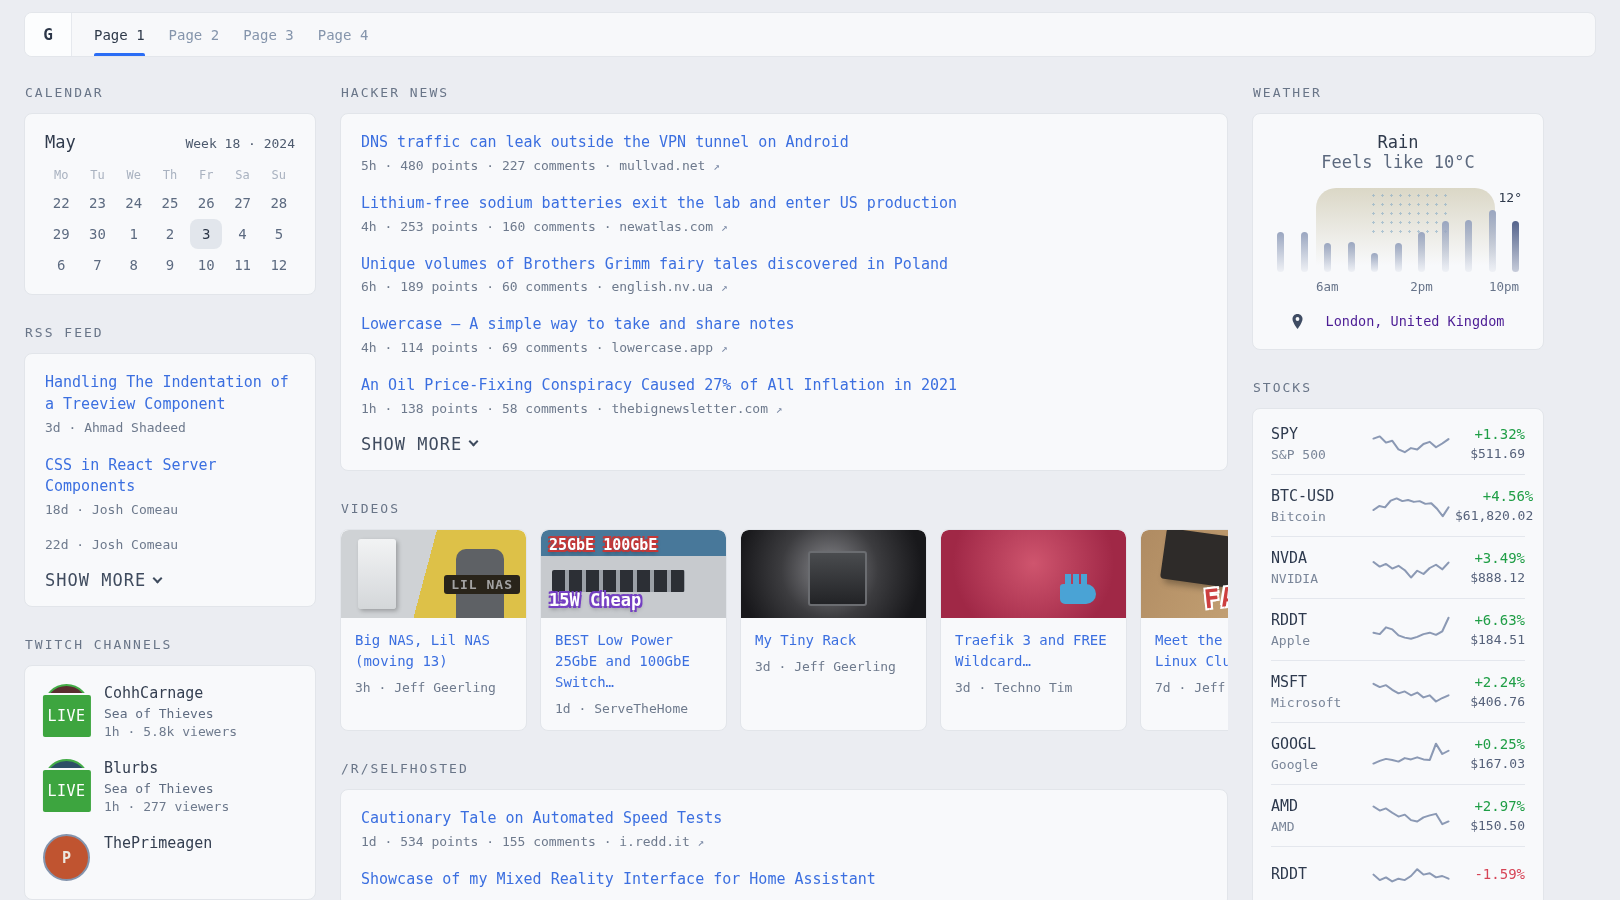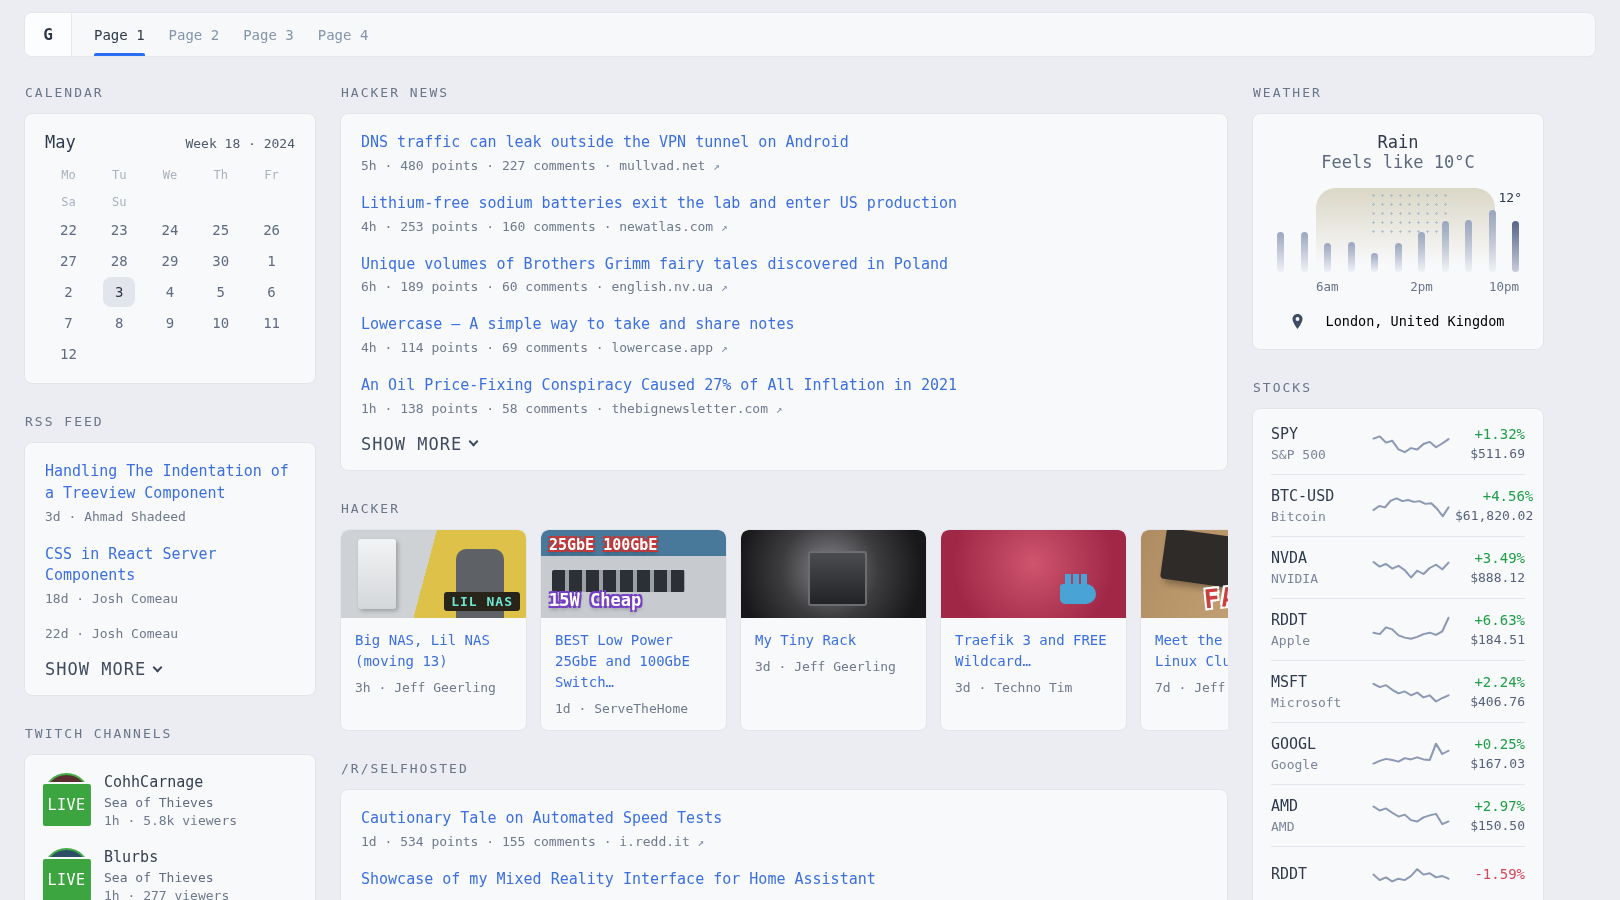--- a/index.html
+++ b/index.html
@@ -53,21 +53,21 @@
   .chev {
     width:7px; height:7px; margin-top:-4px;
     border-left:2px solid currentColor; border-bottom:2px solid currentColor;
     transform:rotate(-45deg);
   }
   
   .cal-card { padding:16px 18px 14px; }
   .cal-head { display:flex; justify-content:space-between; align-items:baseline; padding:2px 2px 10px; }
   .cal-month { font-size:17px; color:#303b4d; }
   .cal-week { font-size:13px; color:#4d5a6e;margin-left:19px; }
-  .cal-grid { display:grid; grid-template-columns:repeat(5,1fr); text-align:center; row-gap:1px; }
+  .cal-grid { display:grid; grid-template-columns:repeat(7,1fr); text-align:center; row-gap:1px; }
   .cal-wd { font-size:12px; color:#a9b2c0; padding:6px 0; }
   .cal-day { font-size:14px; color:#5d6b81; padding:7px 0; width:32px; justify-self:center; border-radius:8px; }
   .cal-day.selected { background:#e2e6ec; color:#2c3748; }
   
   .tw-card { padding:18px; }
   .tw-row { display:flex; gap:14px; align-items:flex-start; cursor:pointer; }
   .tw-row + .tw-row { margin-top:20px; }
   .tw-av-wrap { position:relative; flex:none; width:47px; height:47px; }
   .tw-av {
     width:100%; height:100%; border-radius:50%;
@@ -92,21 +92,21 @@
   .vtitle { display:block; font-size:14px; color:#3b6fe0; line-height:1.5; cursor:pointer; }
   .narrow-title .vtitle { max-width:84px; }
   .vmeta { font-size:13px; color:#6e7a8d; margin-top:8px; white-space:pre; }
   .lbl1,.lbl2 { position:absolute; font-weight:bold; white-space:pre; }
   
   .t1 { background:linear-gradient(105deg,#cfd2d6 0 46%,#e2c233 46% 100%); }
   .t1::before { content:""; position:absolute; left:9%; top:10%; width:21%; height:80%;
     background:linear-gradient(#f2f3f4,#d4d7da); border-radius:3px; box-shadow:2px 2px 4px rgba(0,0,0,.25); }
   .t1::after { content:""; position:absolute; right:12%; top:22%; width:26%; height:78%;
     background:#5d6166; border-radius:10px 10px 0 0; }
-  .t1 .lbl1 { right:6px; bottom:7px; background:#2a2418; color:#5eead4; font-size:13px;
+  .t1 .lbl1 { right:6px; bottom:24px; background:#2a2418; color:#a3a3a3; font-size:13px;
     letter-spacing:1px; padding:2px 7px; border-radius:3px; z-index:2; }
   
   .t2 { background:linear-gradient(to bottom,#4179a1 0 30%,#c6cacf 30% 100%); }
   .t2::before { content:""; position:absolute; left:6%; right:22%; top:46%; height:25%;
     background:repeating-linear-gradient(90deg,#2b2f36 0 13px,#9aa0a8 13px 17px); border-radius:2px; }
   .t2 .lbl1 { left:8px; top:6px; font-size:15px; color:#fff;
     text-shadow:-2px -2px 0 #d63333,2px -2px 0 #d63333,-2px 2px 0 #d63333,2px 2px 0 #d63333,0 3px 4px rgba(0,0,0,.35); }
   .t2 .lbl2 { left:8px; bottom:8px; font-size:17px; color:#fff;
     text-shadow:-2px -2px 0 #7a3bd6,2px -2px 0 #7a3bd6,-2px 2px 0 #7a3bd6,2px 2px 0 #7a3bd6,0 3px 4px rgba(0,0,0,.35); }
   
@@ -137,21 +137,21 @@
   .wbars { position:absolute; inset:0; display:flex; justify-content:space-between; align-items:flex-end; }
   .wbar { width:7px; border-radius:4px; background:linear-gradient(to bottom,#9aa6c0,rgba(154,166,192,.1)); }
   .wbar.dark { background:linear-gradient(to bottom,#55648c,rgba(85,100,140,.3)); }
   .wtemp { position:absolute; top:2px; right:-3px; font-size:13px; color:#2e394b; }
   .wtimes { position:relative; height:17px; margin:7px 6px 0; font-size:12.5px; color:#67748a; }
   .wtimes span { position:absolute; top:0; }
   .wtimes span:nth-of-type(1) { left:20.8%; transform:translateX(-50%); }
   .wtimes span:nth-of-type(2) { left:59.7%; transform:translateX(-50%); }
   .wtimes span:nth-of-type(3) { left:100%; transform:translateX(-100%); }
   .wloc { display:flex; justify-content:center; align-items:center; gap:23px; margin-top:17px;
-    font-size:13.5px; color:#000000; }
+    font-size:13.5px; color:#4c1d95; }
   .pin { flex:none; }
   
   .stocks-card { padding:4px 18px; }
   .stock-row { display:flex; align-items:center; padding:12px 0; cursor:pointer; }
   .stock-row + .stock-row { border-top:1px solid #e4e7ed; }
   .s-left { width:96px; flex:none; }
   .s-sym { font-size:15px; color:#2e3a4e; }
   .s-name { font-size:13px; color:#7a8699; margin-top:4px; }
   .s-spark { width:80px; height:34px; flex:none; margin:0 4px; }
   .s-spark polyline { fill:none; stroke:#8b99b4; stroke-width:1.7; stroke-linejoin:round; stroke-linecap:round; }
@@ -365,21 +365,21 @@
             </div>
           </div>
         <button class="show-more">
           <span>SHOW MORE</span>
           <span class="chev"></span>
         </button>
       </div>
     </div>
 
     <div>
-      <h2 class="wh">HACKER</h2>
+      <h2 class="wh">VIDEOS</h2>
       <div class="vid-row">
 
           <div class="vid-card card">
             <div class="thumb t1">
               <span class="lbl1">LIL NAS</span>
               <span class="lbl2"></span>
             </div>
             <div class="vbody">
               <a class="vtitle">Big NAS, Lil NAS (moving 13)</a>
               <div class="vmeta">3h · Jeff Geerling</div>

